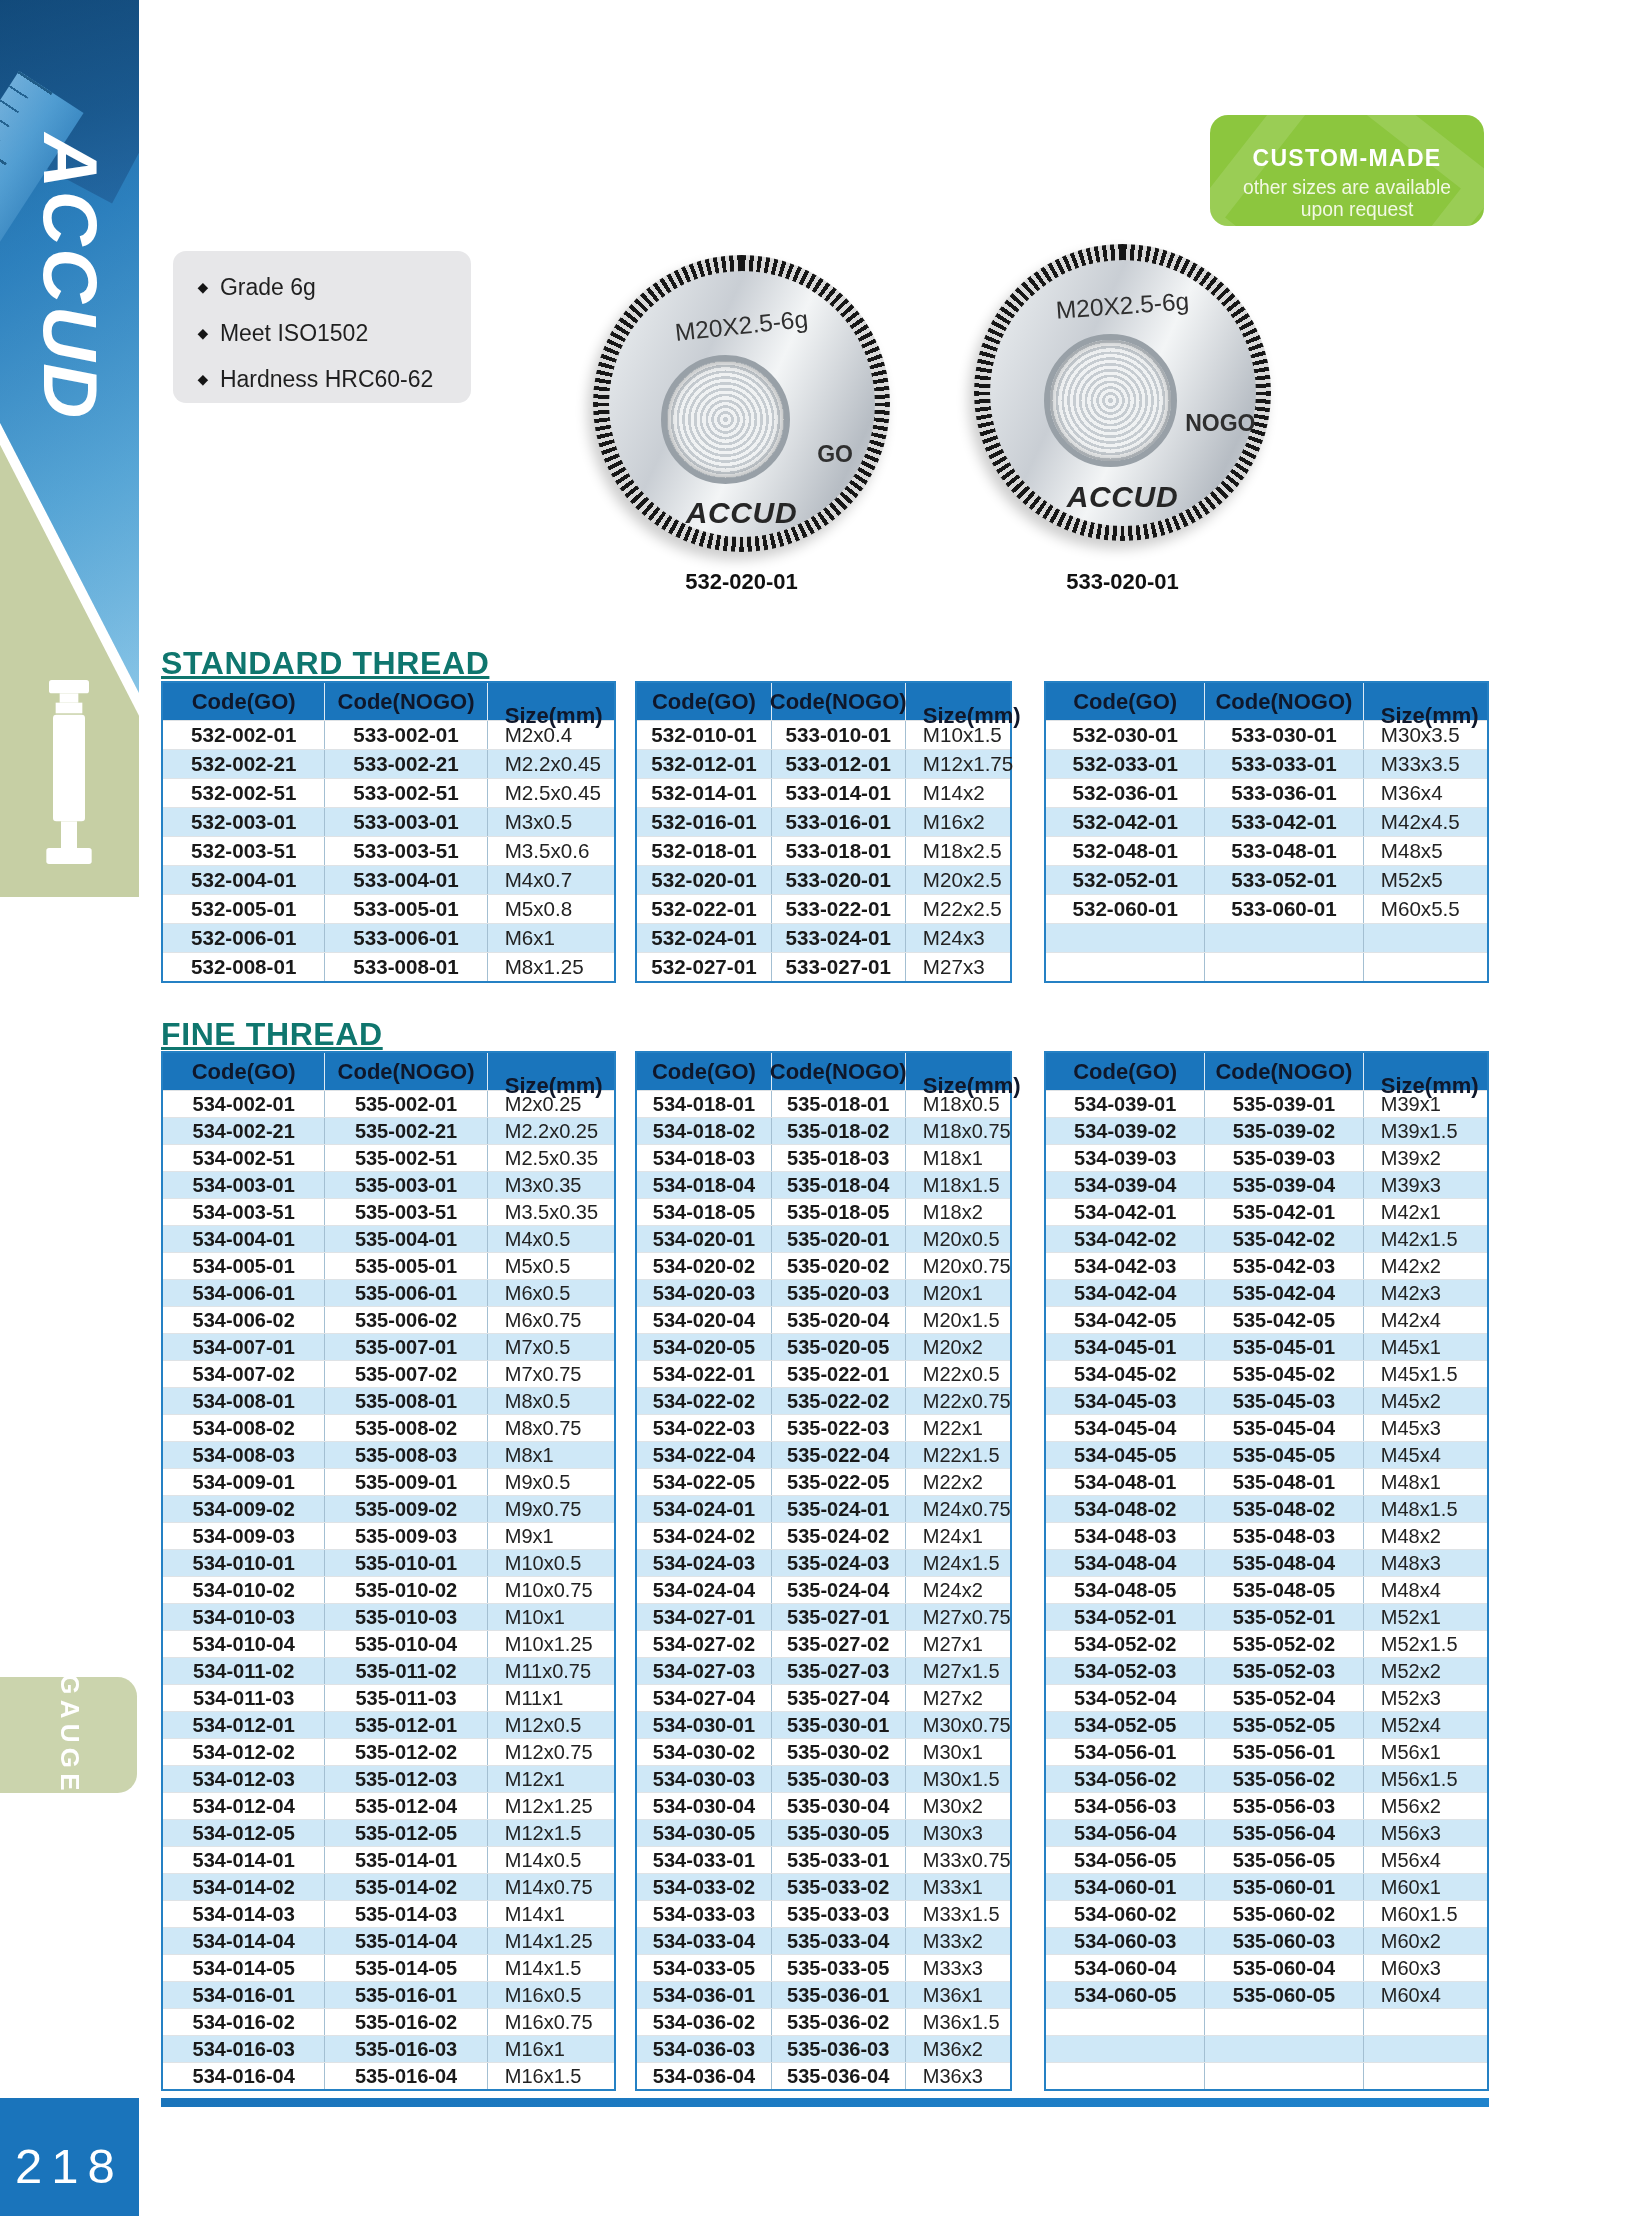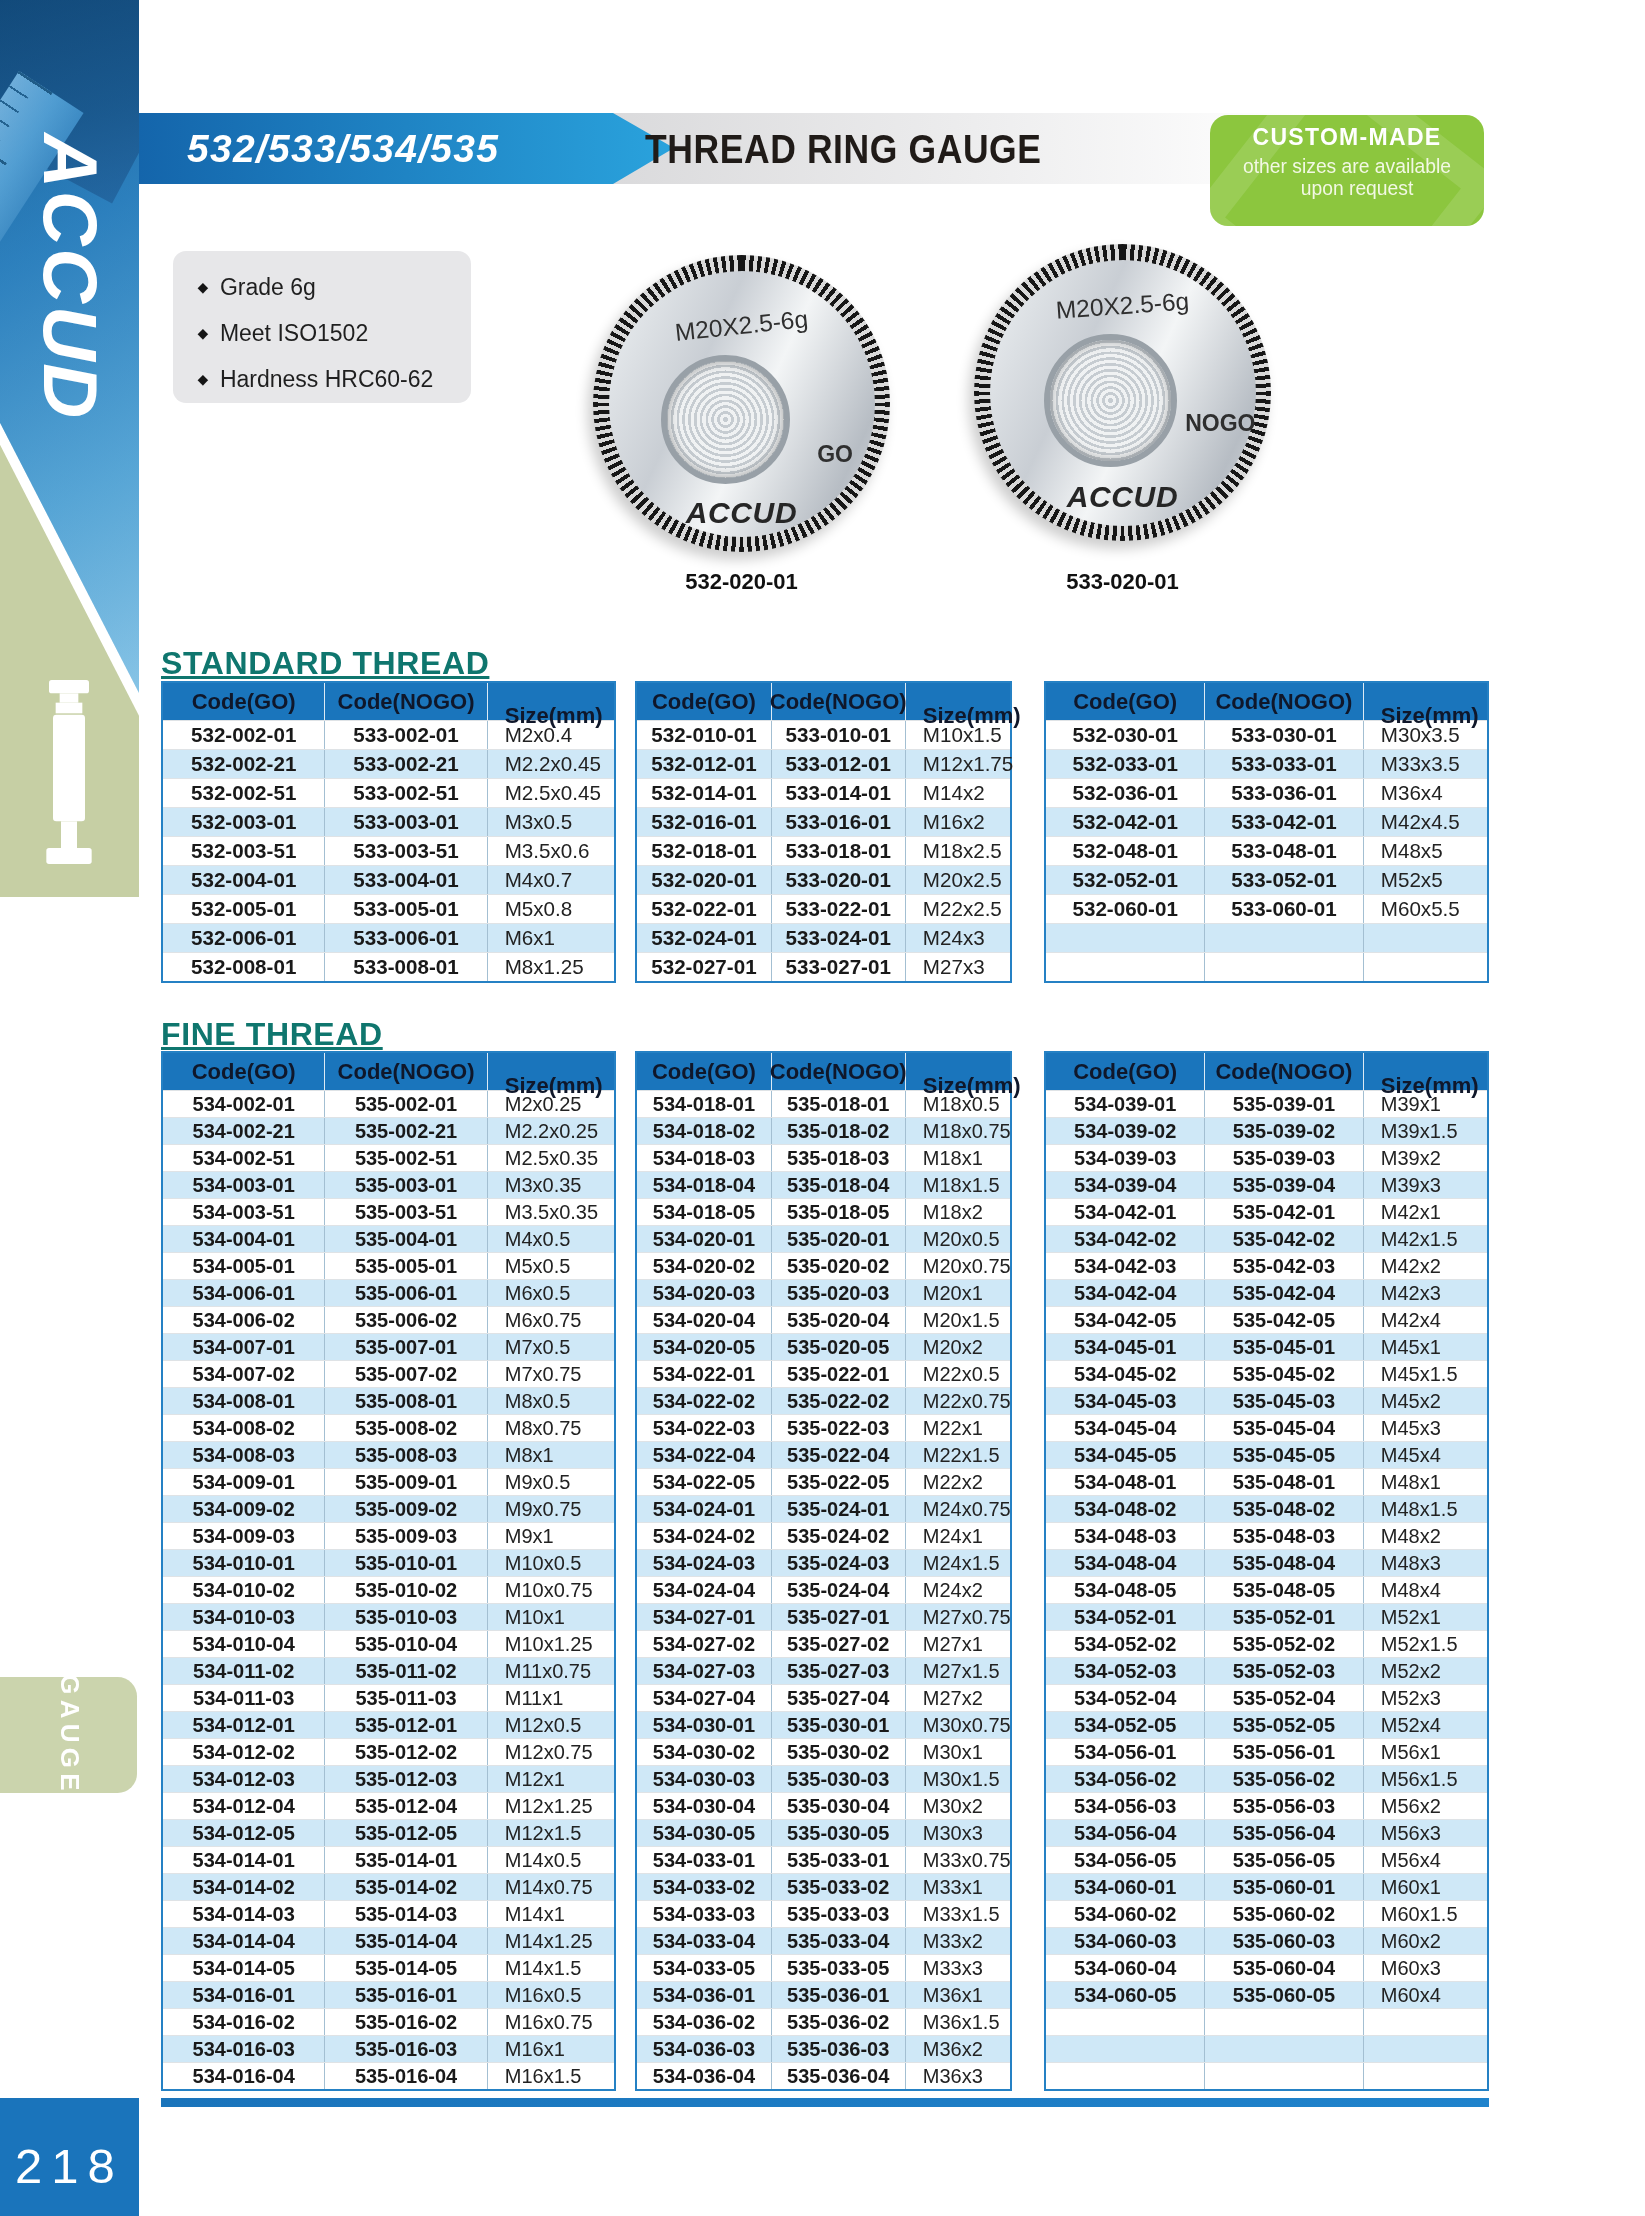--- a/index.html
+++ b/index.html
@@ -43,21 +43,21 @@
          clip-path:polygon(0 0,474px 0,535px 35px,474px 71px,0 71px);}
   .models{display:block;line-height:71px;padding-left:48px;color:#fff;
          font-size:39px;font-weight:700;font-style:italic;letter-spacing:1.3px;}
   .page-title{position:absolute;left:506px;top:0;line-height:71px;color:#201b18;
          font-size:37px;font-weight:800;letter-spacing:0.6px;transform:scale(.96,1.12);transform-origin:left center;white-space:nowrap;}
 
   .badge{position:absolute;left:1210px;top:115px;width:274px;height:111px;background:#8cc63e;
          border-radius:18px;text-align:center;color:#fff;overflow:hidden;}
   .badge:before{content:"";position:absolute;left:19.3px;top:-26px;width:168px;height:168px;
          border:30px solid rgba(255,255,255,.12);border-radius:26px;transform:rotate(38deg);}
-  .badge-l1{position:relative;display:block;margin-top:9px;font-size:23px;font-weight:700;letter-spacing:1.3px;}
+  .badge-l1{position:relative;display:block;margin-top:30px;font-size:23px;font-weight:700;letter-spacing:1.3px;}
   .badge-l2{position:relative;display:block;margin-top:5.2px;font-size:19.3px;color:#f2f8e4;}
   .badge-l3{position:relative;display:block;font-size:19.3px;color:#f2f8e4;margin-left:20px;}
 
   
   .features{position:absolute;left:173px;top:251px;width:298px;height:152px;background:#e7e7e9;
          border-radius:13px;padding-top:13px;box-sizing:border-box;}
   .feat{height:46px;display:flex;align-items:center;padding-left:24.5px;font-size:23px;color:#1f1f1f;}
   .diamond{font-size:14px;margin-right:11.6px;color:#151515;}
 
   
@@ -124,27 +124,20 @@
       <rect x="16" y="252" width="68" height="24" rx="4" fill="#fff"></rect>
     </svg>
     <div class="gauge-tab">
       <span>GAUGE</span>
     </div>
     <div class="pagenum">
       <span>218</span>
     </div>
   </div>
 
-  <div class="header-row">
-    <div class="banner-gray"></div>
-    <div class="banner-blue">
-      <span class="models">532/533/534/535</span>
-    </div>
-    <div class="page-title">THREAD RING GAUGE</div>
-  </div>
 
   <div class="badge">
     <span class="badge-l1">CUSTOM-MADE</span>
     <span class="badge-l2">other sizes are available</span>
     <span class="badge-l3">upon request</span>
   </div>
 
   <div class="features">
     <div class="feat">
         <span class="diamond">◆</span>

